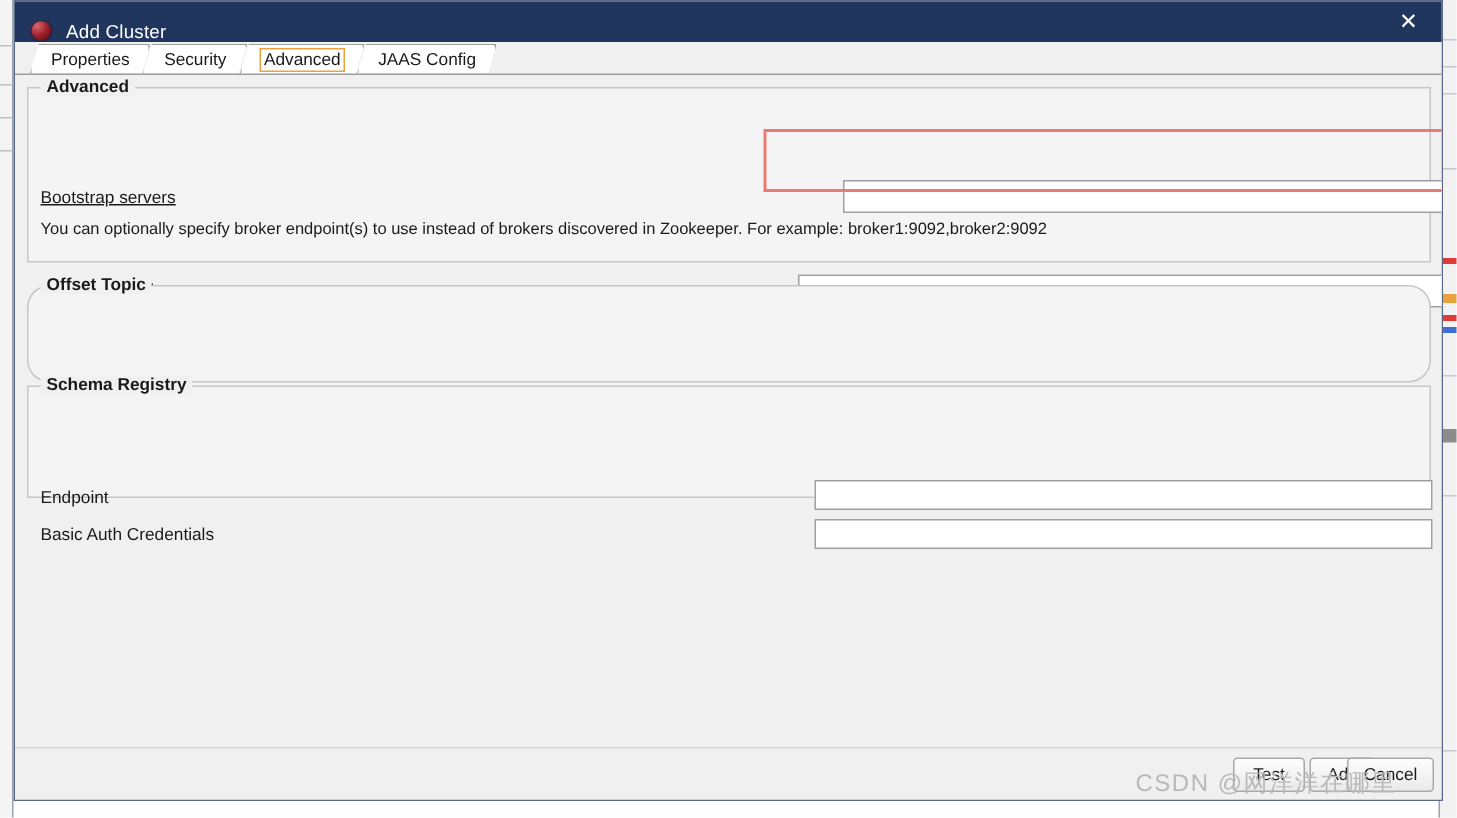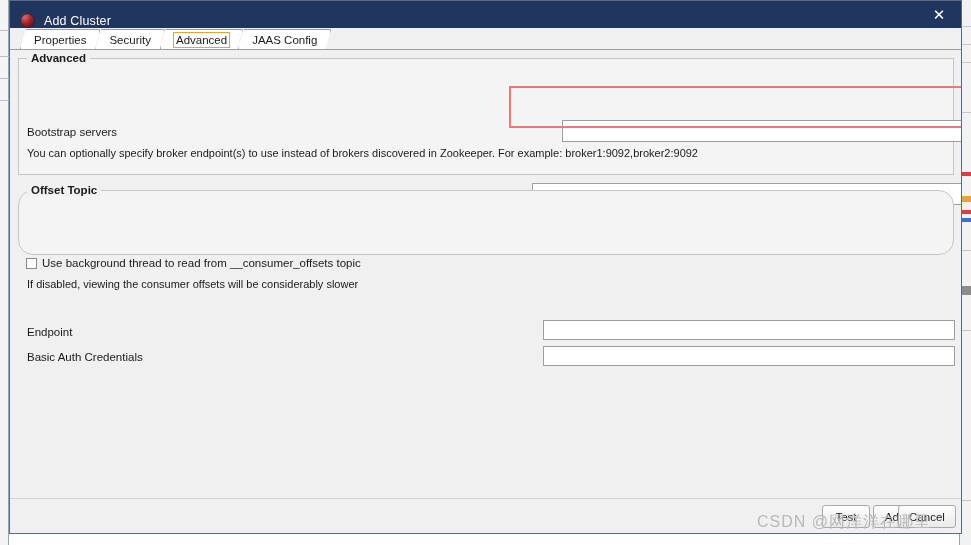--- a/index.html
+++ b/index.html
@@ -300,38 +300,41 @@
       <span class="tab-label">JAAS Config</span>
     </div>
   </div>
 
   <div class="content">
 
     <div class="group" style="left:8px; top:8px; width:936px; height:117px;">
       <div class="group-title">Advanced</div>
     </div>
 
-    <div class="fld-label" style="left:17px; top:76px;">Bootstrap servers</div>
+    <div class="fld-label" style="left:17px; top:76px;text-decoration:underline;">Bootstrap servers</div>
     <input class="textinput" style="left: 552px; top: 70px; width: 404px; height: 22px;" type="text" placeholder="">
     <div class="fld-hint" style="left:17px; top:97px;">You can optionally specify broker endpoint(s) to use instead of brokers discovered in Zookeeper. For example: broker1:9092,broker2:9092</div>
 
     <div class="fld-label" style="left:17px; top:138px;">SASL Mechanism</div>
     <input class="textinput" style="left: 522px; top: 133px; width: 434px; height: 22px;" type="text" placeholder="">
     <div class="fld-hint" style="left:17px; top:160px;">Enter a value to override the default sasl.mechanism value [GSSAPI]</div>
 
     <div class="group" style="left:8px; top:140px; width:936px; height:65px;border-radius:15px;">
       <div class="group-title">Offset Topic</div>
     </div>
 
     <div class="checkbox-row" style="left:16px; top:207px;">
       <span class="cbox"></span>
       <span>Use background thread to read from __consumer_offsets topic</span>
     </div>
     <div class="fld-hint" style="left:17px; top:228px;">If disabled, viewing the consumer offsets will be considerably slower</div>
 
+    <div class="group" style="left:8px; top:207px; width:936px; height:75px;">
+      <div class="group-title">Schema Registry</div>
+    </div>
 
     <div class="fld-label" style="left:17px; top:276px;">Endpoint</div>
     <input class="textinput" style="left: 533px; top: 270px; width: 412px; height: 20px;" type="text" placeholder="">
 
     <div class="fld-label" style="left:17px; top:301px;">Basic Auth Credentials</div>
     <input class="textinput" style="left: 533px; top: 296px; width: 412px; height: 20px;" type="text" placeholder="">
 
     <div class="annot-rect" style="left:499px; top:36px; width:455px; height:42px;"></div>
 
   </div>

